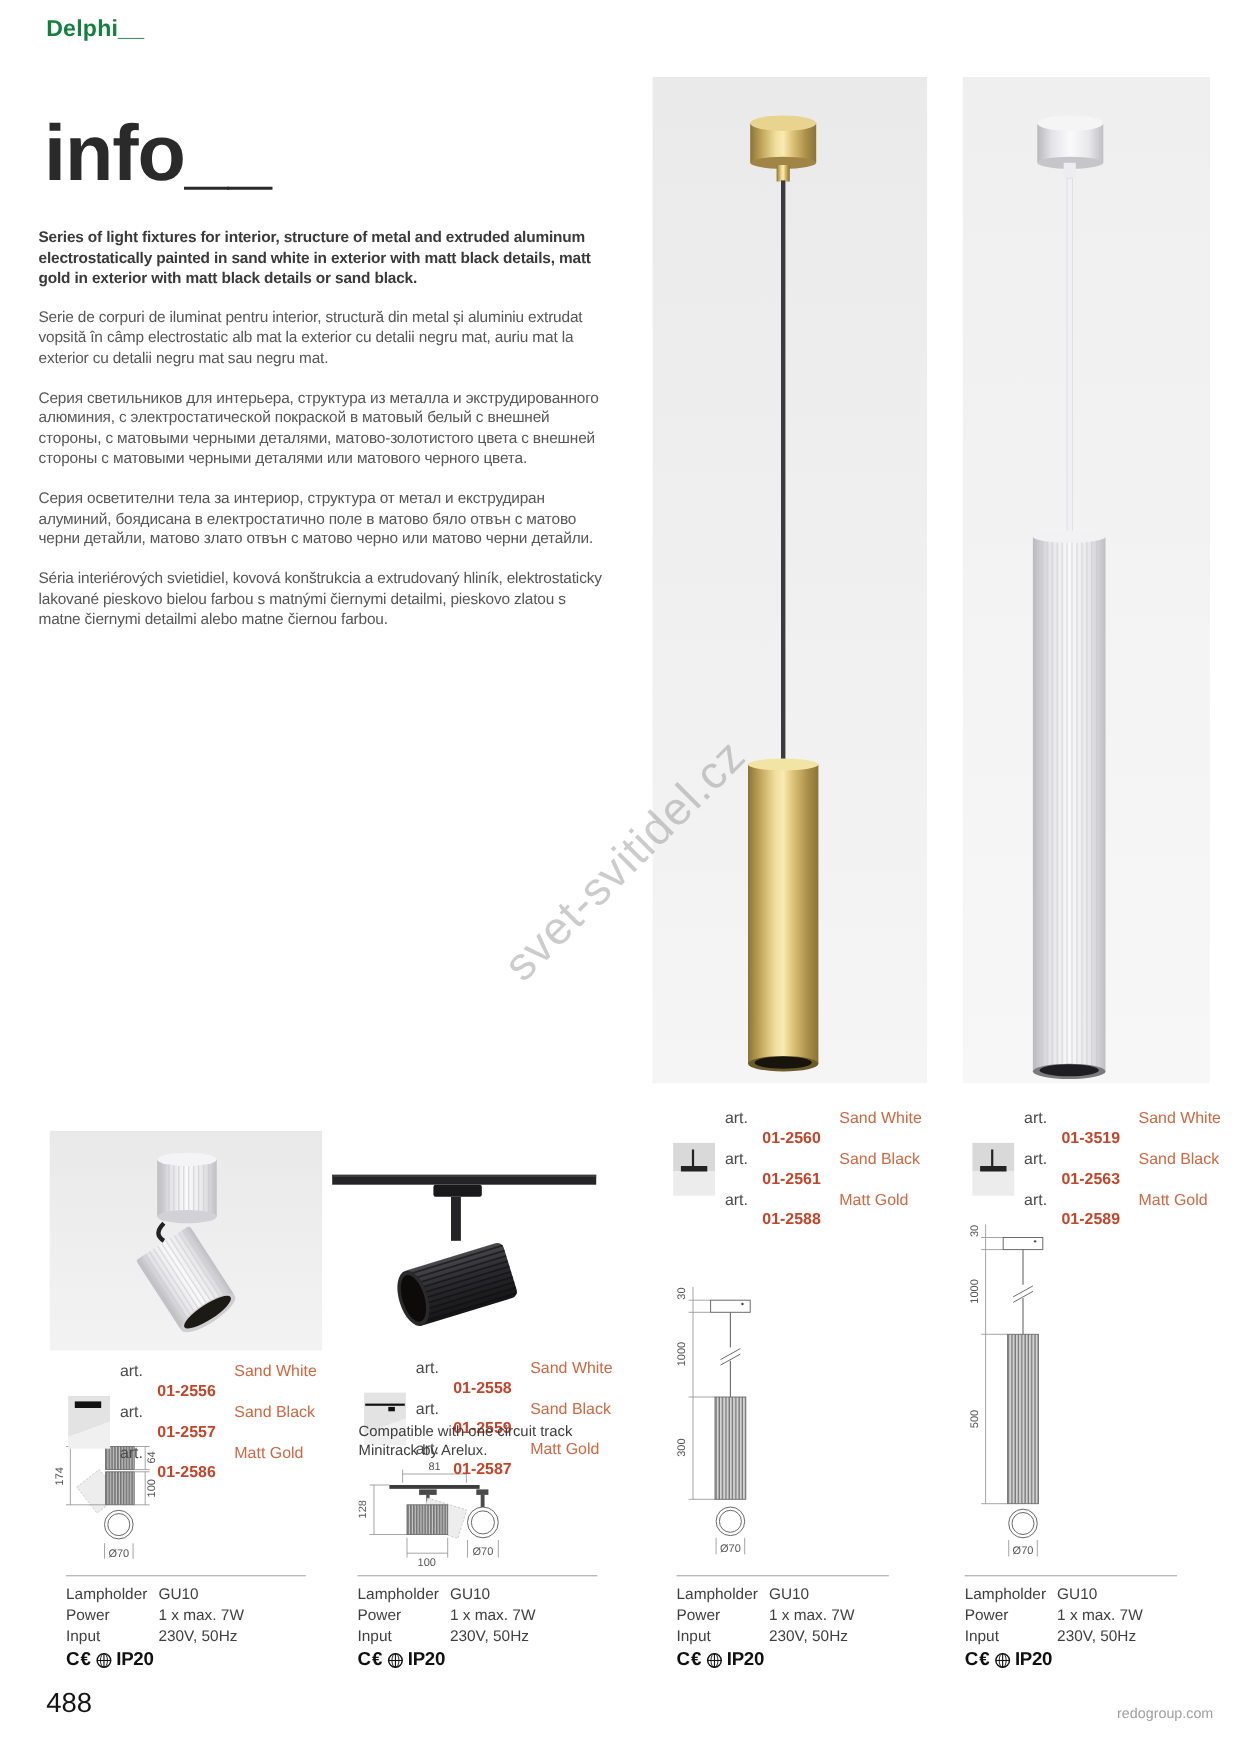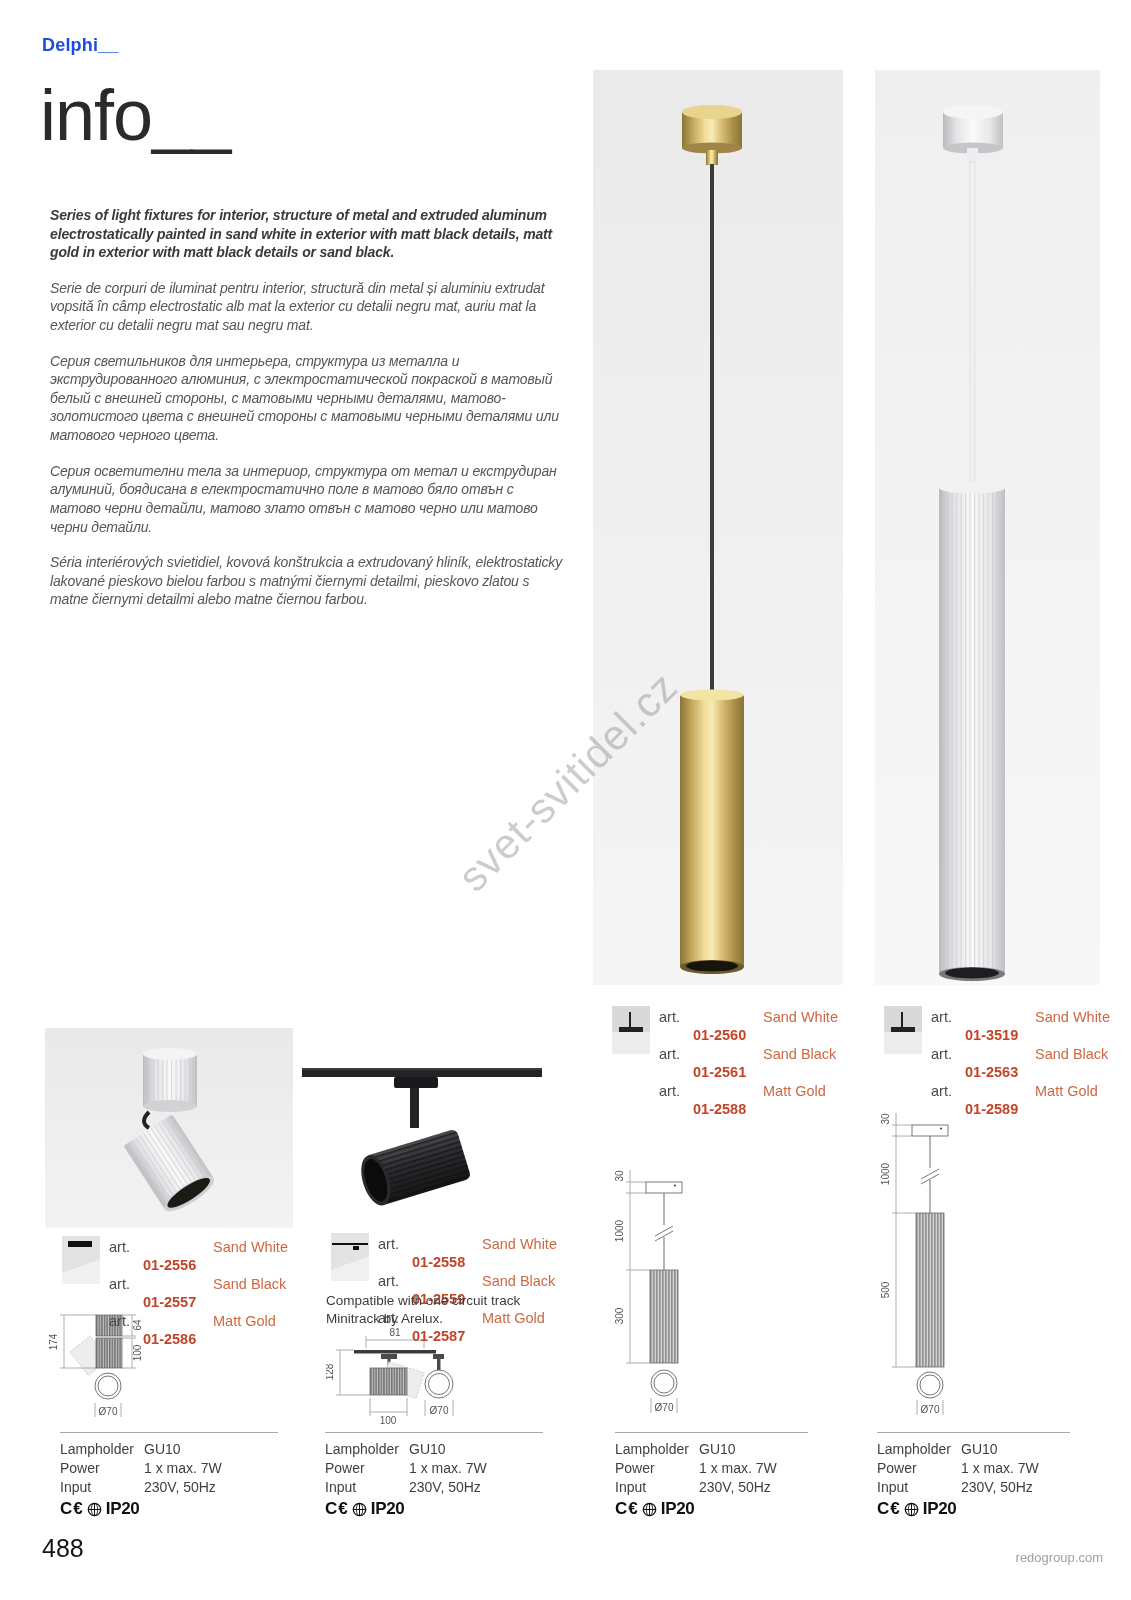--- a/index.html
+++ b/index.html
@@ -1,35 +1,35 @@
 <!DOCTYPE html>
 <html><head>
 <meta charset="utf-8">
 <style>
   html,body{margin:0;padding:0;background:#fff;}
   .page{position:relative;width:1131px;height:1600px;background:#fff;overflow:hidden;
         font-family:"Liberation Sans",sans-serif;color:#333;}
   .abs{position:absolute;}
 
   
-  .brand{left:42px;top:35px;font-size:18px;font-weight:700;color:#1d4ed8;letter-spacing:.2px;}
+  .brand{left:42px;top:15px;font-size:21px;font-weight:700;color:#15803d;letter-spacing:.2px;}
   .brand .suffix{font-weight:700;}
-  .big-title{left:40px;top:79px;font-size:72px;font-weight:400;color:#2a2a2a;line-height:1;letter-spacing:-1px;}
+  .big-title{left:40px;top:104px;font-size:72px;font-weight:700;color:#2a2a2a;line-height:1;letter-spacing:-1px;}
 
   
-  .intro{left:50px;top:206px;width:514px;font-size:14px;line-height:1.33;letter-spacing:-.15px;color:#565656;font-style:italic;}
+  .intro{left:35px;top:206px;width:514px;font-size:14px;line-height:1.33;letter-spacing:-.15px;color:#565656;}
   .intro p{margin:0 0 17px 0;}
   .intro p.lead{font-weight:700;color:#3a3a3a;}
 
   
   .watermark{left:348px;top:758px;width:440px;text-align:center;transform:rotate(-45deg);
              font-size:42px;color:#8f8f8f;opacity:.45;letter-spacing:1px;z-index:6;}
 
   
-  .art-block{display:flex;align-items:flex-start;z-index:7;}
+  .art-block{display:flex;align-items:center;z-index:7;}
   .thumb{position:relative;width:38px;height:48px;margin-right:9px;flex:0 0 auto;
          background:linear-gradient(180deg,#d9d9d9 0 54%,#ececec 54% 100%);}
   .thumb .t-line{position:absolute;left:17px;top:6px;width:2px;height:15px;background:#222;}
   .thumb .t-bar{position:absolute;left:7px;top:21px;width:24px;height:5px;background:#222;}
   .thumb .t-topbar{position:absolute;left:6px;top:5px;width:24px;height:6px;background:#111;}
   .thumb .t-hline{position:absolute;left:1px;top:10px;width:36px;height:2px;background:#111;}
   .thumb .t-dot{position:absolute;left:22px;top:13px;width:6px;height:4px;background:#111;}
   .thumb.flat{background:linear-gradient(160deg,#e3e3e3 0 60%,#f0f0f0 60% 100%);}
   .art-rows{padding-top:2px;}
   .art-row{display:grid;grid-template-columns:34px 70px auto;font-size:14.5px;line-height:19px;white-space:nowrap;}

